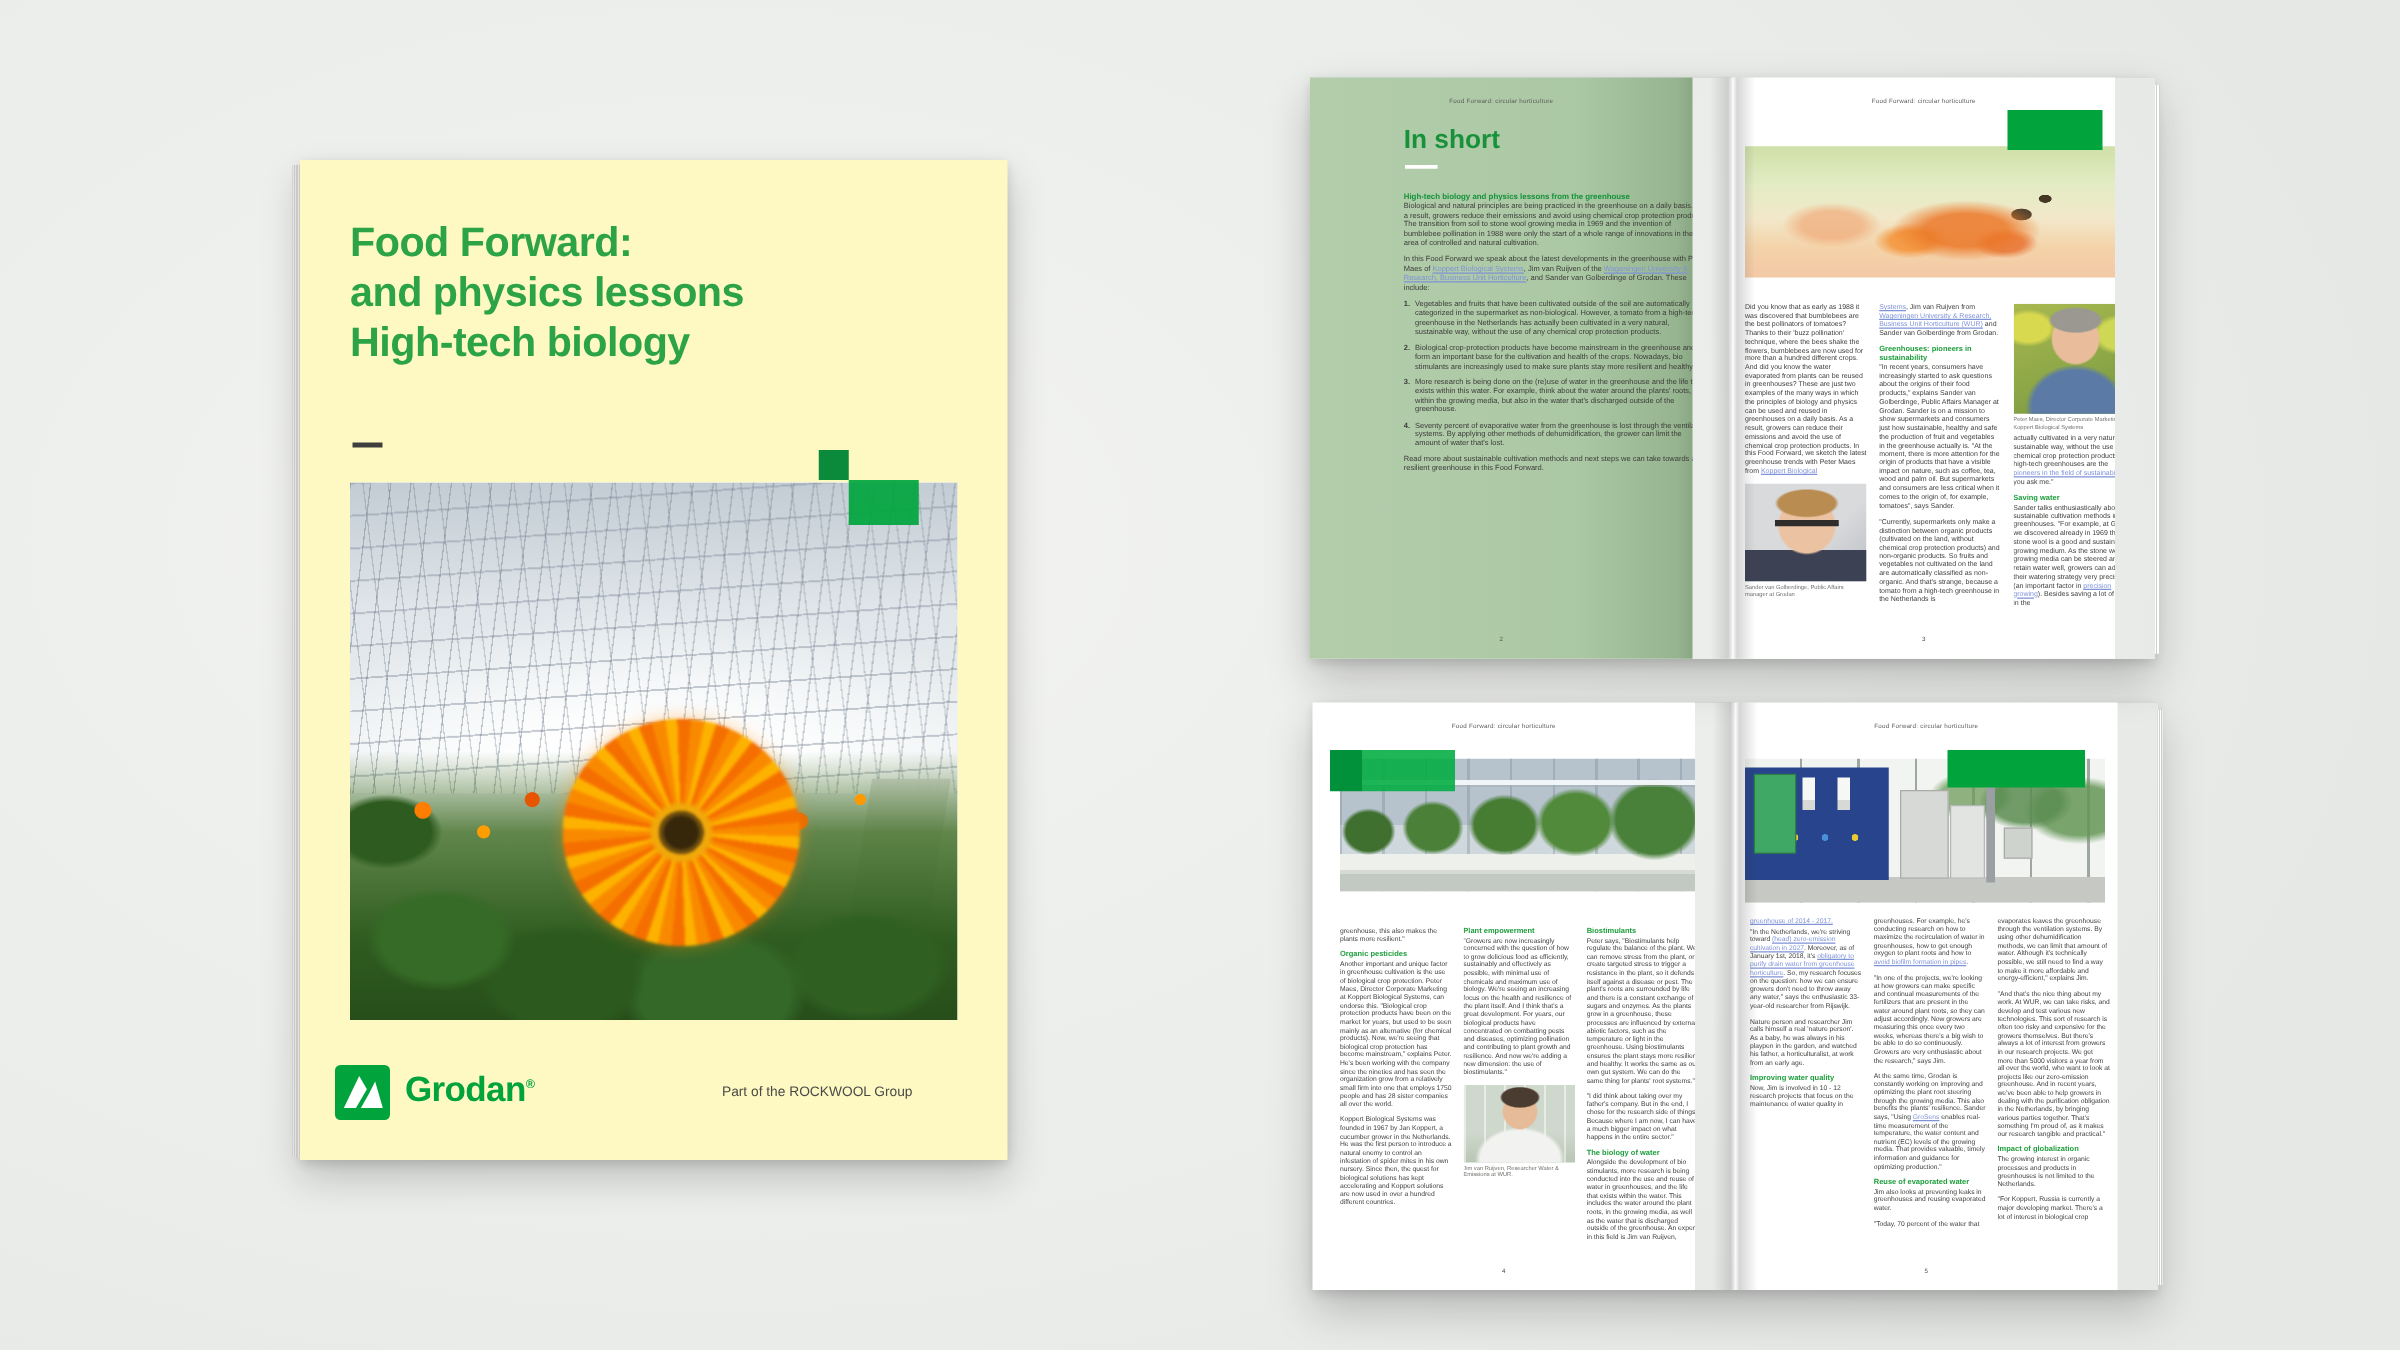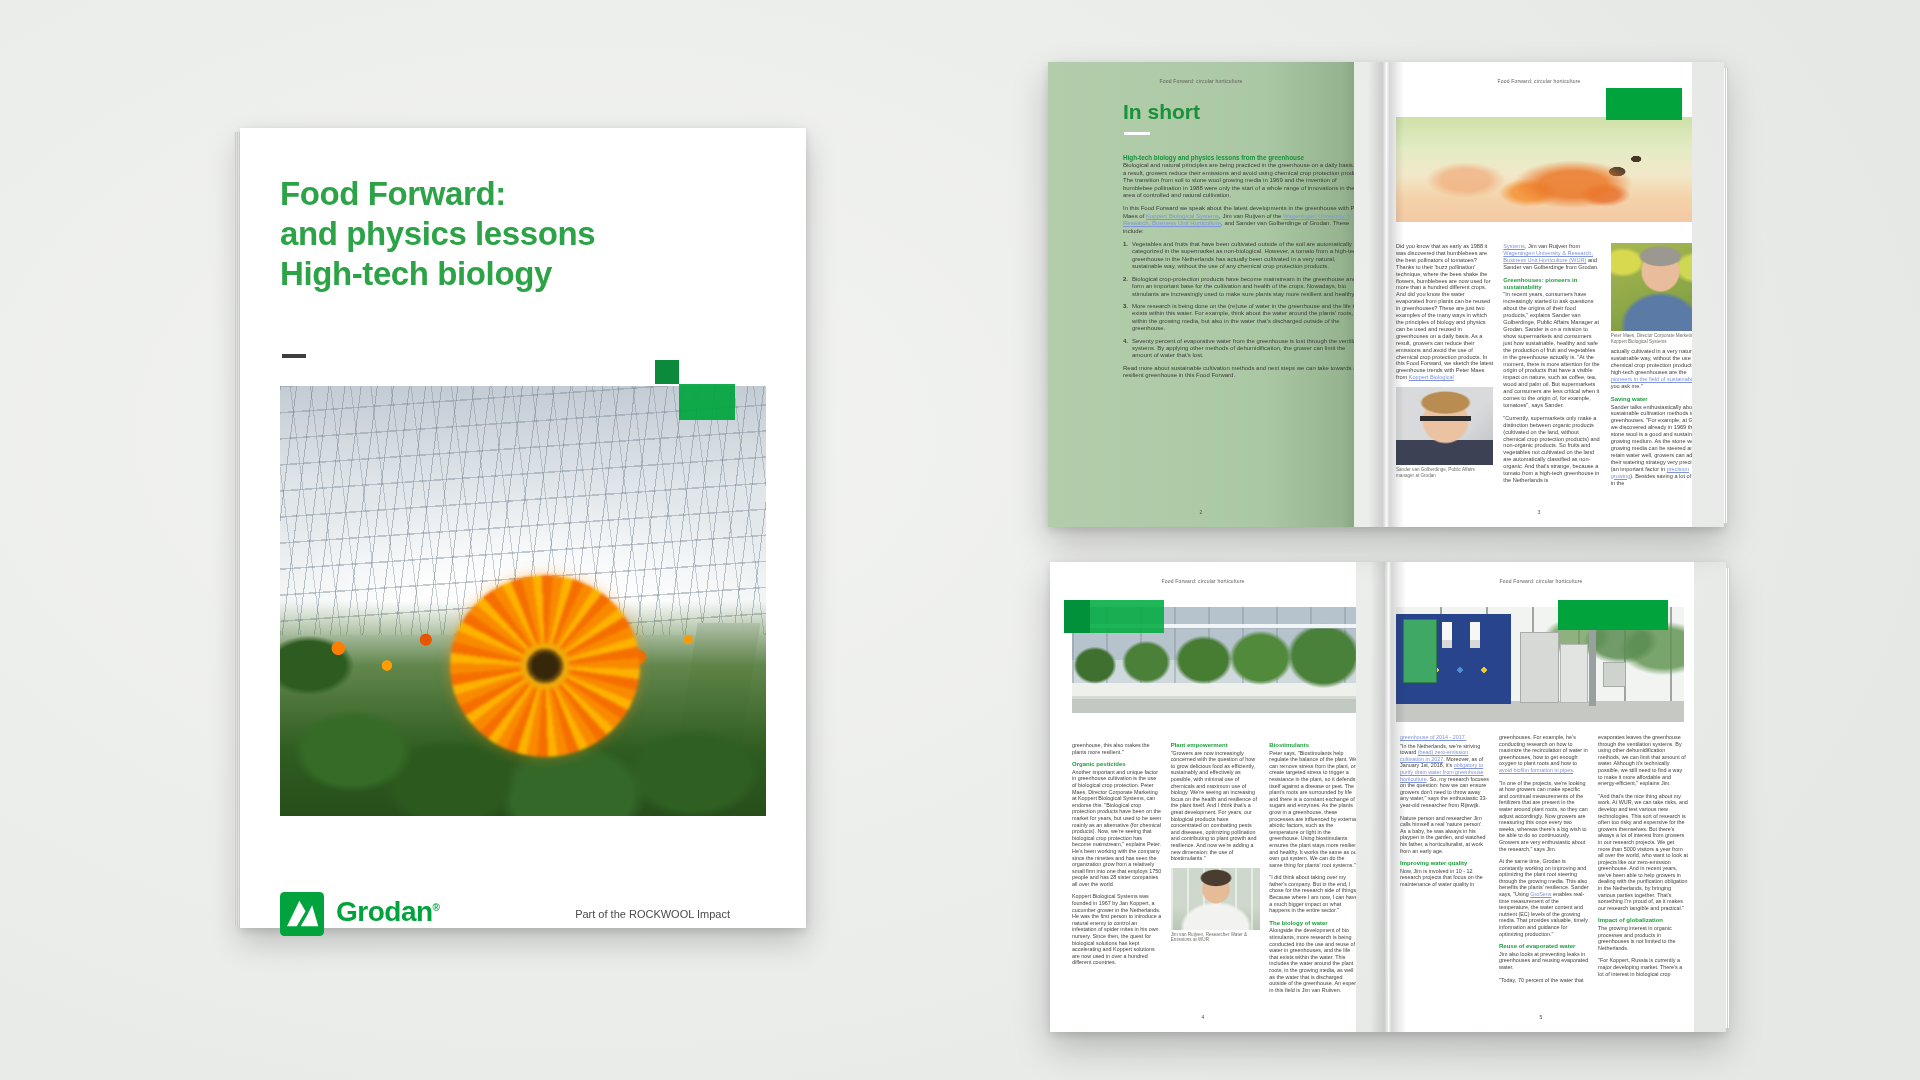--- a/index.html
+++ b/index.html
@@ -2,21 +2,21 @@
 <html><head>
 <meta charset="utf-8">
 <style>
   html,body{margin:0;padding:0;}
   body{
     width:1920px;height:1080px;position:relative;overflow:hidden;
     font-family:"Liberation Sans","DejaVu Sans",sans-serif;
     background:radial-gradient(ellipse 1400px 900px at 30% 40%, #f3f4f2 0%, #ecEEec 55%, #e6e8e6 100%);
     background-color:#ecedeb;
   }
-  .paper{position:absolute;background:#ffffff;box-shadow:0 14px 30px rgba(0,0,0,.20),0 3px 8px rgba(0,0,0,.12);}
+  .paper{position:absolute;background:#fef9c3;box-shadow:0 14px 30px rgba(0,0,0,.20),0 3px 8px rgba(0,0,0,.12);}
   
   .cover{left:240px;top:128px;width:566px;height:800px;}
   .cover::before{content:"";position:absolute;left:-6px;top:4px;bottom:2px;width:6px;
     background:repeating-linear-gradient(90deg,#e2e2e0 0 1px,#c9c9c7 1px 2px);}
   .cover-title{position:absolute;left:40px;top:46px;color:#2ca346;font-weight:bold;
     font-size:33px;line-height:40px;letter-spacing:-0.4px;}
   .cover-dash{position:absolute;left:42px;top:226px;width:24px;height:4px;background:#3e3e3d;}
   .sq-a{position:absolute;left:415px;top:232px;width:24px;height:24px;background:#0a8a3a;z-index:4;}
   .sq-b{position:absolute;left:439px;top:256px;width:56px;height:36px;background:#00a53e;opacity:.92;z-index:4;}
   .cover-photo{position:absolute;left:40px;top:258px;width:486px;height:430px;overflow:hidden;background:#eef1f2;}
@@ -42,21 +42,21 @@
       radial-gradient(ellipse 80px 55px at 15% 70%, #356b26 0 60%, transparent 75%),
       radial-gradient(ellipse 90px 60px at 35% 85%, #2c5a1e 0 60%, transparent 75%),
       radial-gradient(ellipse 100px 70px at 60% 90%, #346829 0 60%, transparent 75%),
       radial-gradient(ellipse 90px 60px at 85% 80%, #2f6022 0 60%, transparent 75%),
       linear-gradient(180deg, rgba(210,220,210,0) 0%, rgba(73,116,47,.85) 30%, #2f5c20 70%, #274e1a 100%);}
   .flower{position:absolute;left:35%;top:44%;width:190px;height:182px;border-radius:50%;z-index:3;
     background:
       radial-gradient(closest-side, #37270a 0 15%, #6b4c0e 15% 19%, #f0a80a 19% 24%, rgba(250,150,10,0) 28%),
       repeating-conic-gradient(from 5deg, #f98a00 0 7deg, #fdb200 7deg 13deg, #f56f00 13deg 20deg);
     filter:blur(1.4px);box-shadow:0 0 14px rgba(250,140,0,.45);}
-  .logo-row{position:absolute;left:40px;right:40px;top:724px;height:48px;margin-top:40px;}
+  .logo-row{position:absolute;left:28px;right:40px;top:724px;height:48px;}
   .logo-mark{position:absolute;left:0;top:0;width:44px;height:44px;}
   .logo-word{position:absolute;left:56px;top:4px;color:#00a33c;font-weight:bold;font-size:28px;letter-spacing:-0.5px;}
   .logo-word sup{font-size:10px;}
   .partner{position:absolute;right:36px;top:16px;font-size:11px;color:#4a4a48;}
   
   .spread{position:absolute;box-shadow:0 16px 34px rgba(0,0,0,.22),0 3px 8px rgba(0,0,0,.12);}
   .spread::after{content:"";position:absolute;right:-4px;top:6px;bottom:4px;width:4px;
     background:repeating-linear-gradient(90deg,#ffffff 0 1px,#cfcfcd 1px 2px);}
   .spread1{left:1048px;top:62px;width:676px;height:465px;}
   .spread2{left:1050px;top:562px;width:676px;height:470px;}
@@ -169,21 +169,21 @@
   </div>
   <div class="sq-a"></div>
   <div class="sq-b"></div>
   <div class="logo-row">
     <svg class="logo-mark" viewBox="0 0 100 100">
       <rect width="100" height="100" rx="10" fill="#00a33c"></rect>
       <polygon points="16,78 44,20 58,44 38,78" fill="#ffffff"></polygon>
       <polygon points="62,52 73,30 87,78 47,78" fill="#ffffff"></polygon>
     </svg>
     <div class="logo-word"><span>Grodan</span><sup>®</sup></div>
-    <div class="partner">Part of the ROCKWOOL Impact</div>
+    <div class="partner">Part of the ROCKWOOL Group</div>
   </div>
 </div>
 
 <div class="spread spread1 s1">
 
   <div class="page pg-left pg-green">
     <div class="runhead">Food Forward: circular horticulture</div>
     <div class="inshort-title">In short</div>
     <div class="inshort-dash"></div>
     <div class="p2content">

